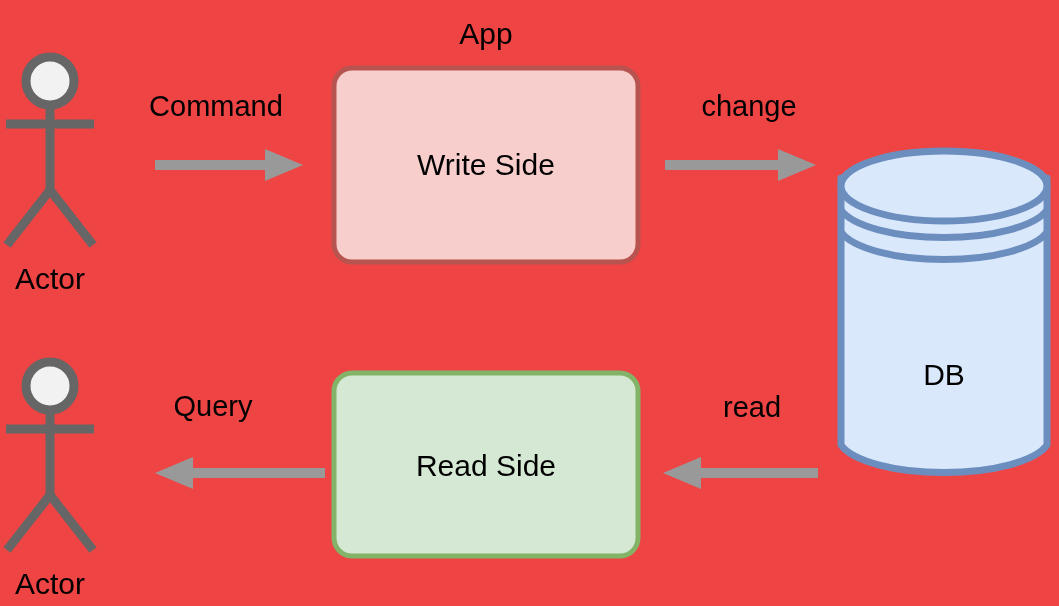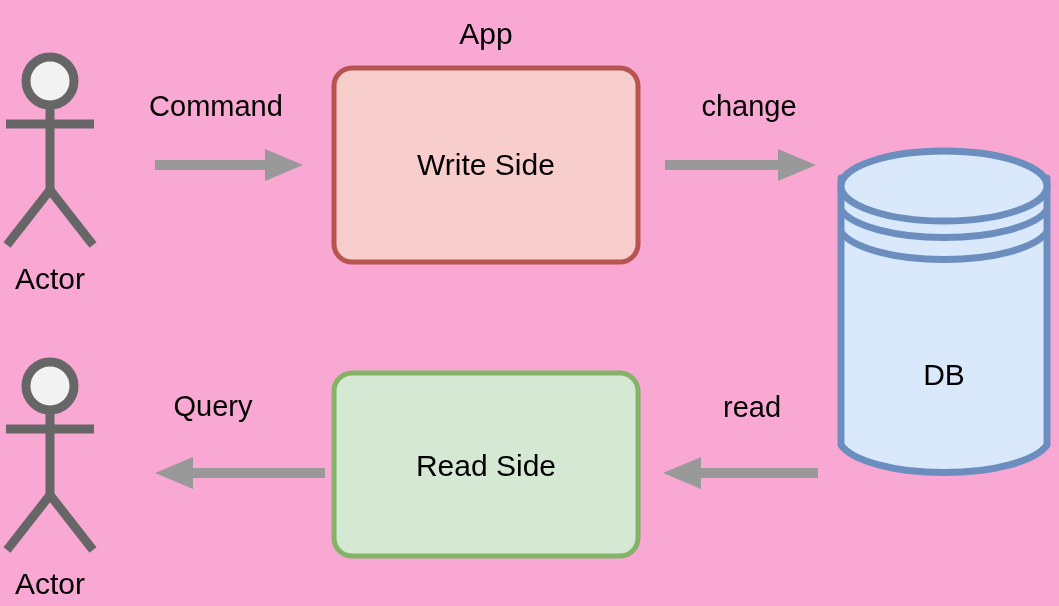--- a/index.html
+++ b/index.html
@@ -10,21 +10,21 @@
   body {
     width: 1059px;
     height: 606px;
     font-family: "Liberation Sans", sans-serif;
     overflow: hidden;
   }
   #diagram-root {
     position: relative;
     width: 1059px;
     height: 606px;
-    background: #f9a8d4;
+    background: #ef4444;
   }
   svg.diagram-canvas {
     display: block;
     width: 1059px;
     height: 606px;
   }
   text {
     font-family: "Liberation Sans", sans-serif;
     fill: #000000;
     dominant-baseline: middle;

